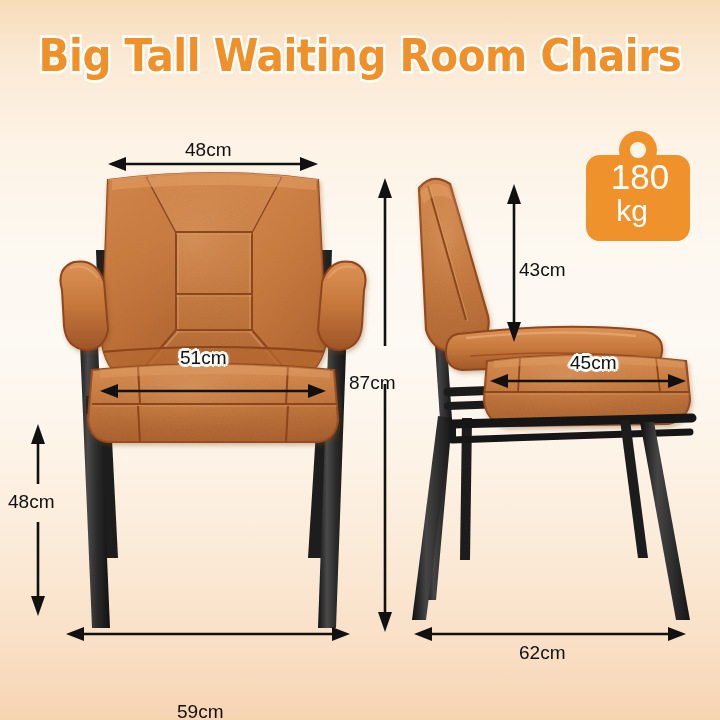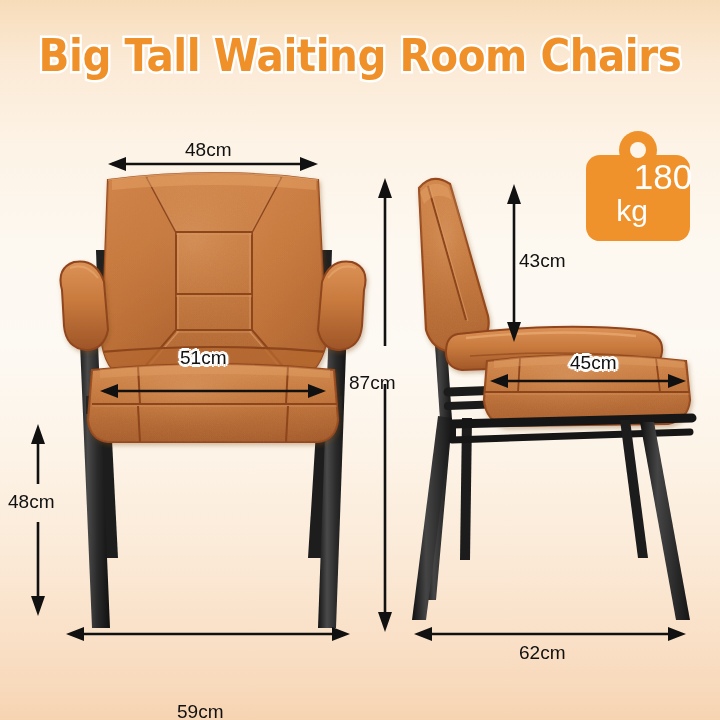--- a/index.html
+++ b/index.html
@@ -39,21 +39,21 @@
     position:absolute;left:0;top:24px;width:104px;height:86px;
     background:#f0922b;border-radius:12px 12px 14px 14px;
     clip-path:polygon(19% 0%,81% 0%,100% 100%,0% 100%);
   }
   .badge-body2{
     position:absolute;left:0;top:24px;width:104px;height:86px;
     background:#f0922b;border-radius:14px;
   }
   #badge .num{
     position:absolute;left:0;top:28px;width:108px;text-align:center;
-    color:#fff;font-size:35px;line-height:35px;font-weight:normal;padding-left:23px;
+    color:#fff;font-size:35px;line-height:35px;font-weight:normal;
   }
   #badge .unit{
     position:absolute;left:0;top:65px;width:92px;text-align:center;
     color:#fff;font-size:30px;line-height:30px;font-weight:normal;
   }
   
   #art{position:absolute;left:0;top:0;width:720px;height:720px;}
   
   .dim{
     position:absolute;color:#111;font-size:19px;line-height:27px;
@@ -65,21 +65,21 @@
     text-shadow:
       -2px -2px 0 #fff, 2px -2px 0 #fff, -2px 2px 0 #fff, 2px 2px 0 #fff,
       -3px 0 0 #fff, 3px 0 0 #fff, 0 -3px 0 #fff, 0 3px 0 #fff,
       -2px 0 3px #fff, 2px 0 3px #fff;
   }
   #d48w{left:185px;top:136px;}
   #d51 {left:180px;top:344px;}
   #d87 {left:349px;top:350px;margin-top:19px;}
   #d48h{left:8px;top:488px;}
   #d59 {left:177px;top:658px;margin-top:40px;}
-  #d43 {left:519px;top:247px;text-align:center;}
+  #d43 {left:519px;top:256px;text-align:center;}
   #d45 {left:570px;top:349px;}
   #d62 {left:519px;top:639px;text-align:center;}
 </style>
 </head>
 <body>
 
 <div id="poster">
 
   <div id="title">Big Tall Waiting Room Chairs</div>
 

